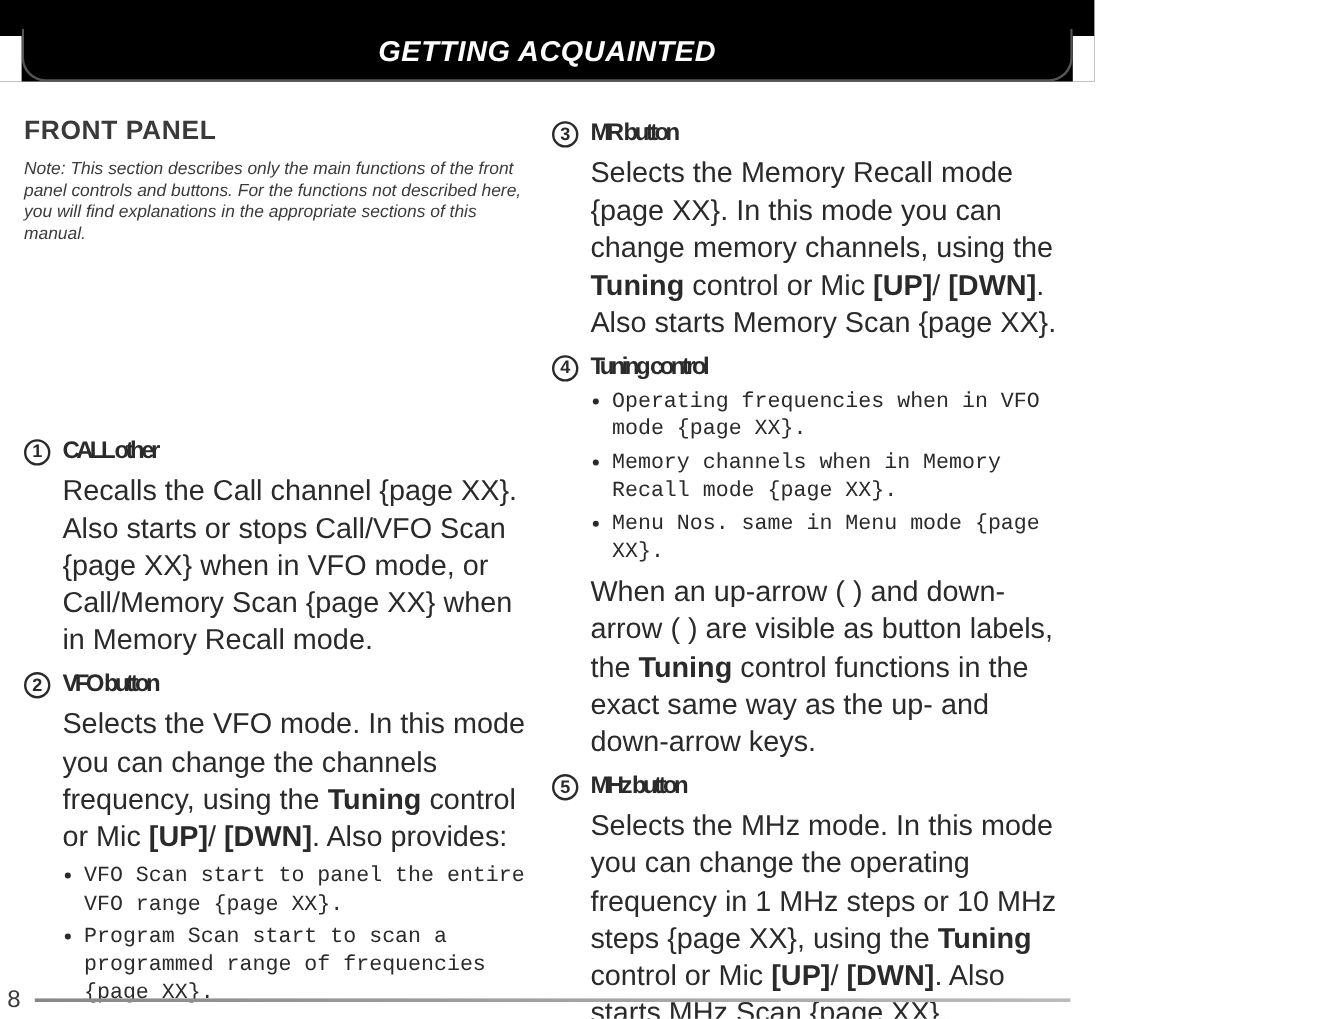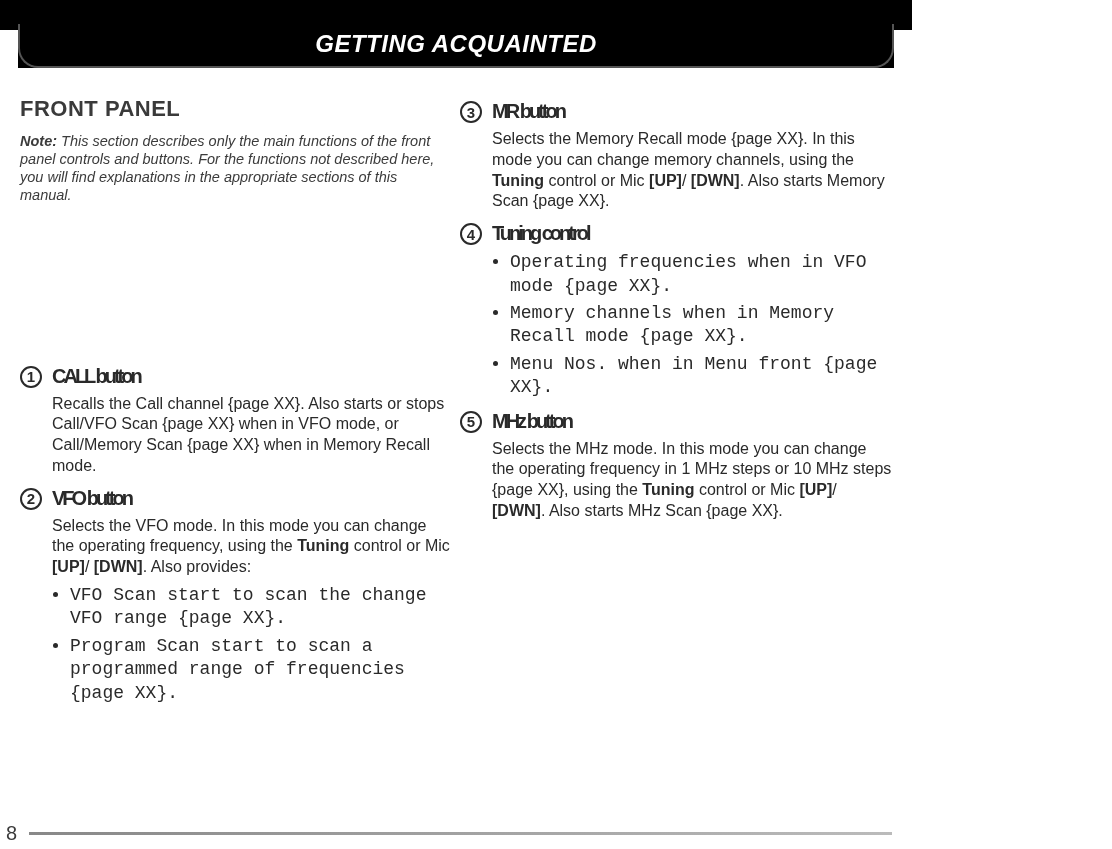--- a/index.html
+++ b/index.html
@@ -84,21 +84,21 @@
   }
   .note {
     font-style: italic;
     font-size: 14.5px;
     line-height: 1.25;
     color: #3b3b3b;
     margin-bottom: 160px; 
   }
   .note b {
     font-style: italic;
-    font-weight: bold;
+    font-weight: normal;
   }
 
   .item {
     display: flex;
     flex-direction: row;
     align-items: flex-start;
     gap: 10px;
     margin-top: 4px;
   }
   .num {
@@ -118,21 +118,21 @@
   .item-head {
     font-weight: bold;
     font-size: 20px;
     letter-spacing: -3px;
   }
   .body-block {
     margin-left: 32px;
     margin-top: 6px;
   }
   .desc {
-    font-size: 16px;
+    font-size: 24px;
     line-height: 1.3;
     color: #2a2a2a;
     margin-bottom: 6px;
   }
   .desc b { font-weight: bold; }
   ul.sub {
     margin: 0 0 6px 0;
     padding-left: 18px;
     font-family: Liberation Mono, monospace;
   }
@@ -181,36 +181,36 @@
   <div class="content">
 
     <div class="col">
       <div class="section-title">FRONT PANEL</div>
       <div class="note">
         <b>Note:</b><span>  This section describes only the main functions of the front panel controls and buttons.  For the functions not described here, you will find explanations in the appropriate sections of this manual.</span>
       </div>
 
       <div class="item">
         <div class="num">1</div>
-        <div class="item-head">CALL button</div>
+        <div class="item-head">CALL other</div>
       </div>
       <div class="body-block">
         <div class="desc">Recalls the Call channel {page XX}.  Also starts or stops Call/VFO Scan {page XX} when in VFO mode, or Call/Memory Scan {page XX} when in Memory Recall mode.</div>
       </div>
 
       <div class="item sp-top">
         <div class="num">2</div>
         <div class="item-head">VFO button</div>
       </div>
       <div class="body-block">
         <div class="desc">
-          <span>Selects the VFO mode.  In this mode you can change the operating frequency, using the </span><b>Tuning</b><span> control or Mic </span><b>[UP]</b><span>/ </span><b>[DWN]</b><span>.  Also provides:</span>
+          <span>Selects the VFO mode.  In this mode you can change the channels frequency, using the </span><b>Tuning</b><span> control or Mic </span><b>[UP]</b><span>/ </span><b>[DWN]</b><span>.  Also provides:</span>
         </div>
         <ul class="sub">
-          <li>VFO Scan start to scan the change VFO range {page XX}.</li>
+          <li>VFO Scan start to panel the entire VFO range {page XX}.</li>
           <li>Program Scan start to scan a programmed range of frequencies {page XX}.</li>
         </ul>
       </div>
     </div>
 
     <div class="col">
 
       <div class="item">
         <div class="num">3</div>
         <div class="item-head">MR button</div>
@@ -222,22 +222,25 @@
       </div>
 
       <div class="item sp-top">
         <div class="num">4</div>
         <div class="item-head">Tuning control</div>
       </div>
       <div class="body-block">
         <ul class="sub">
           <li>Operating frequencies when in VFO mode {page XX}.</li>
           <li>Memory channels when in Memory Recall mode {page XX}.</li>
-          <li>Menu Nos. when in Menu front {page XX}.</li>
+          <li>Menu Nos. same in Menu mode {page XX}.</li>
         </ul>
+        <div class="desc">
+          <span>When an up-arrow ( ) and down-arrow ( ) are visible as button labels, the </span><b>Tuning</b><span> control functions in the exact same way as the up- and down-arrow keys.</span>
+        </div>
       </div>
 
       <div class="item sp-top">
         <div class="num">5</div>
         <div class="item-head">MHz button</div>
       </div>
       <div class="body-block">
         <div class="desc">
           <span>Selects the MHz mode.  In this mode you can change the operating frequency in 1 MHz steps or 10 MHz steps {page XX}, using the </span><b>Tuning</b><span> control or Mic </span><b>[UP]</b><span>/ </span><b>[DWN]</b><span>.  Also starts MHz Scan {page XX}.</span>
         </div>

